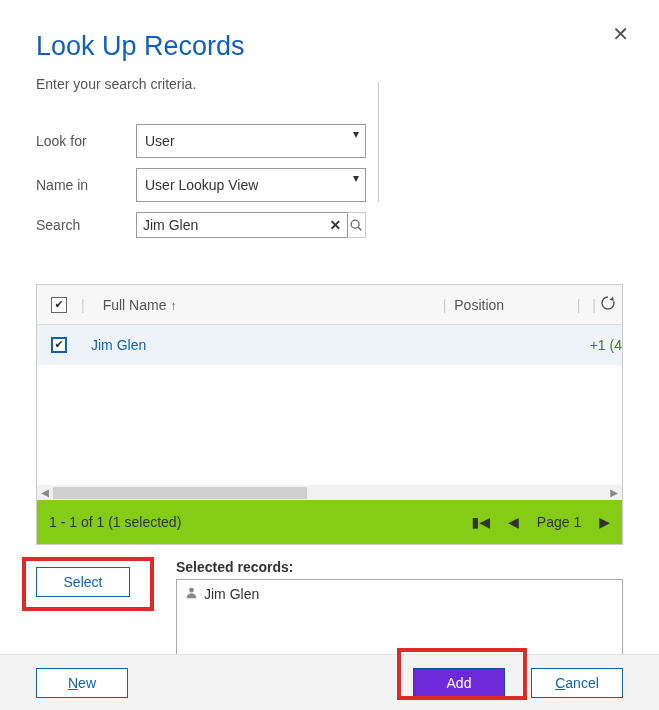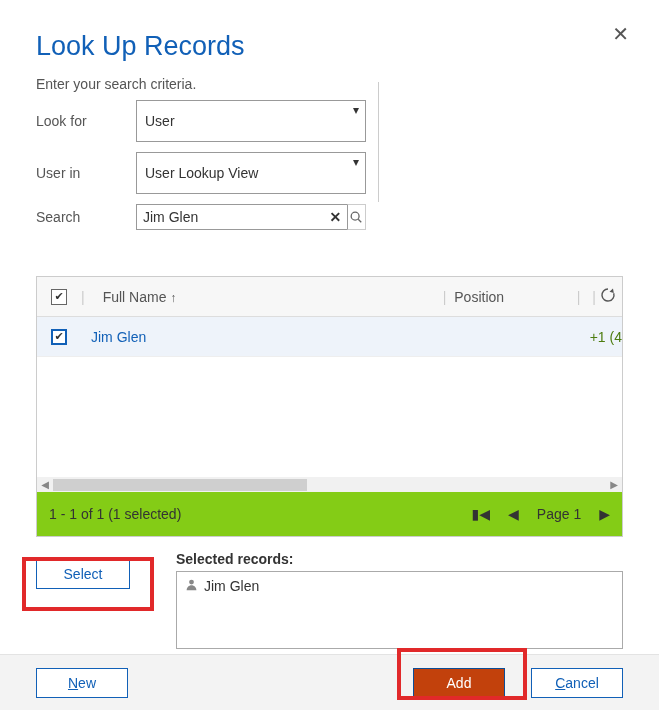--- a/index.html
+++ b/index.html
@@ -34,34 +34,34 @@
     position: absolute;
     top: 22px;
     right: 30px;
     font-size: 20px;
     color: #555;
     cursor: pointer;
     font-weight: 300;
   }
 
   .criteria {
-    margin-top: 8px;
+    margin-top: 32px;
   }
   .crit-row {
     display: flex;
     align-items: center;
     margin-bottom: 10px;
   }
   .crit-label {
     width: 100px;
     color: #555;
   }
   .dropdown {
     width: 230px;
-    height: 42px;
+    height: 34px;
     border: 1px solid #999;
     background: #fff;
     padding: 0 24px 0 8px;
     font-size: 14px;
     color: #333;
     cursor: pointer;
     position: relative;
     display: flex;
     align-items: center;
   }
@@ -210,21 +210,21 @@
     justify-content:center;
     height:30px;
     min-width:92px;
     border:1px solid #1160B7;
     background:#fff;
     color:#1160B7;
     cursor:pointer;
     font-size:14px;
     padding: 0 12px;
   }
-  .btn.primary { background:#c2410c; color:#fff; border-color:#0d4d96; }
+  .btn.primary { background:#6d28d9; color:#fff; border-color:#0d4d96; }
   .btn .u { text-decoration: underline; }
 
   .selrec-left .btn { margin-top:8px; width:94px; min-width:0; }
 
   
   .bottom-bar {
     position:absolute;
     left:0; right:0; bottom:0;
     height:56px;
     background:#f3f3f3;
@@ -259,21 +259,21 @@
   <div class="vline"></div>
 
   <div class="criteria">
     <div class="crit-row">
       <div class="crit-label">Look for</div>
       <div class="dropdown">
         <span>User</span>
       </div>
     </div>
     <div class="crit-row">
-      <div class="crit-label">User in</div>
+      <div class="crit-label">Name in</div>
       <div class="dropdown">
         <span>User Lookup View</span>
       </div>
     </div>
     <div class="crit-row">
       <div class="crit-label">Search</div>
       <div class="search-wrap">
         <input class="search-input" type="text" value="Jim Glen" style="">
         <span class="search-clear">✕</span>
         <div class="search-go">

